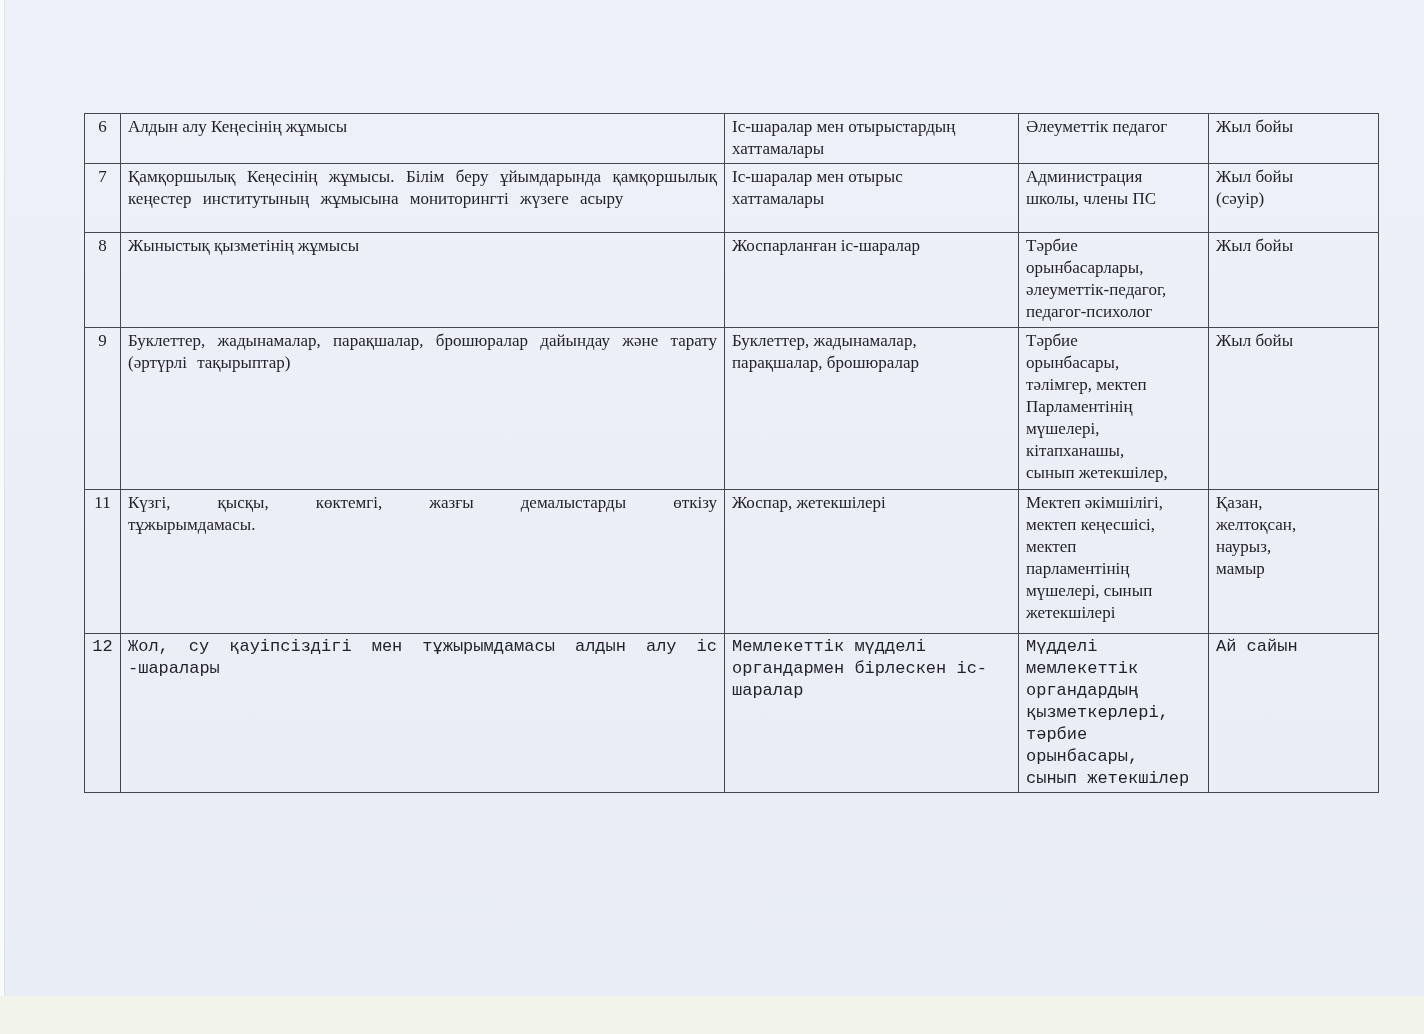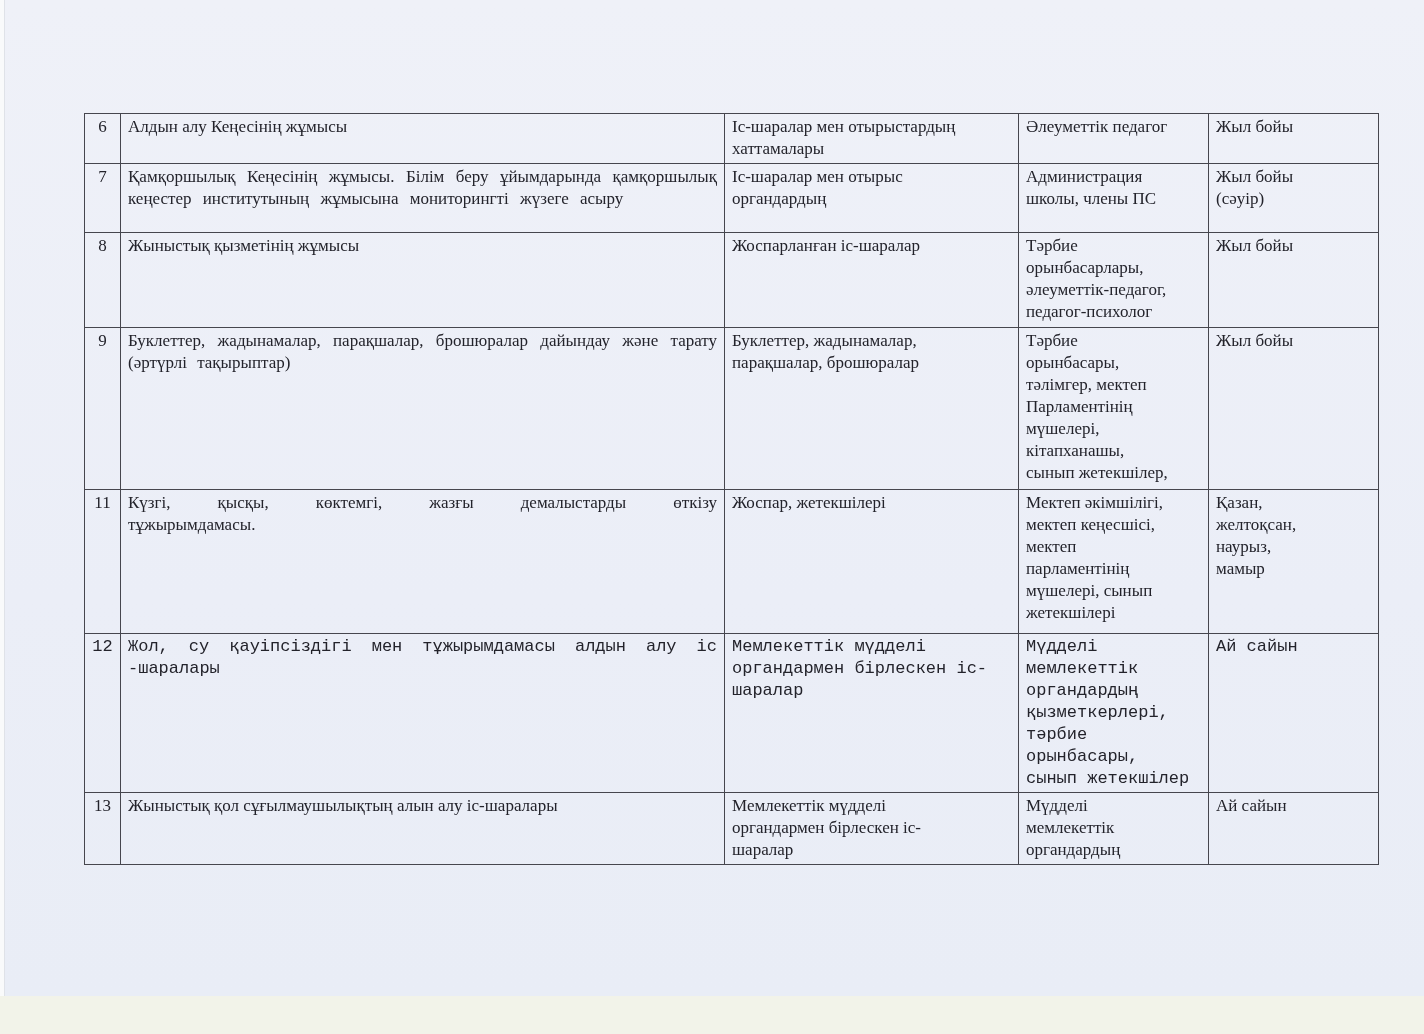--- a/index.html
+++ b/index.html
@@ -86,21 +86,21 @@
         <td class="act">Алдын алу Кеңесінің жұмысы</td>
         <td class="pre">Іс-шаралар мен  отырыстардың
 хаттамалары</td>
         <td class="pre">Әлеуметтік педагог</td>
         <td class="pre">Жыл бойы</td>
       </tr>
       <tr class="h69">
         <td class="num">7</td>
         <td class="act ws7">Қамқоршылық Кеңесінің жұмысы. Білім беру ұйымдарында қамқоршылық кеңестер институтының жұмысына мониторингті жүзеге асыру</td>
         <td class="pre">Іс-шаралар мен отырыс
-органдардың</td>
+хаттамалары</td>
         <td class="pre">Администрация
 школы, члены ПС</td>
         <td class="pre">Жыл бойы
 (сәуір)</td>
       </tr>
       <tr class="h95">
         <td class="num">8</td>
         <td class="act">Жыныстық қызметінің жұмысы</td>
         <td class="pre">Жоспарланған іс-шаралар</td>
         <td class="pre">Тәрбие
@@ -146,26 +146,15 @@
 шаралар</td>
         <td class="pre">Мүдделі
 мемлекеттік
 органдардың
 қызметкерлері,
 тәрбие
 орынбасары,
 сынып жетекшілер</td>
         <td class="pre">Ай сайын</td>
       </tr>
-      <tr class="h72">
-        <td class="num">13</td>
-        <td class="act">Жыныстық қол сұғылмаушылықтың алын алу іс-шаралары</td>
-        <td class="pre">Мемлекеттік мүдделі
-органдармен бірлескен іс-
-шаралар</td>
-        <td class="pre">Мүдделі
-мемлекеттік
-органдардың</td>
-        <td class="pre">Ай сайын</td>
-      </tr>
     </tbody>
   </table>
 </div>
 
 </body></html>

